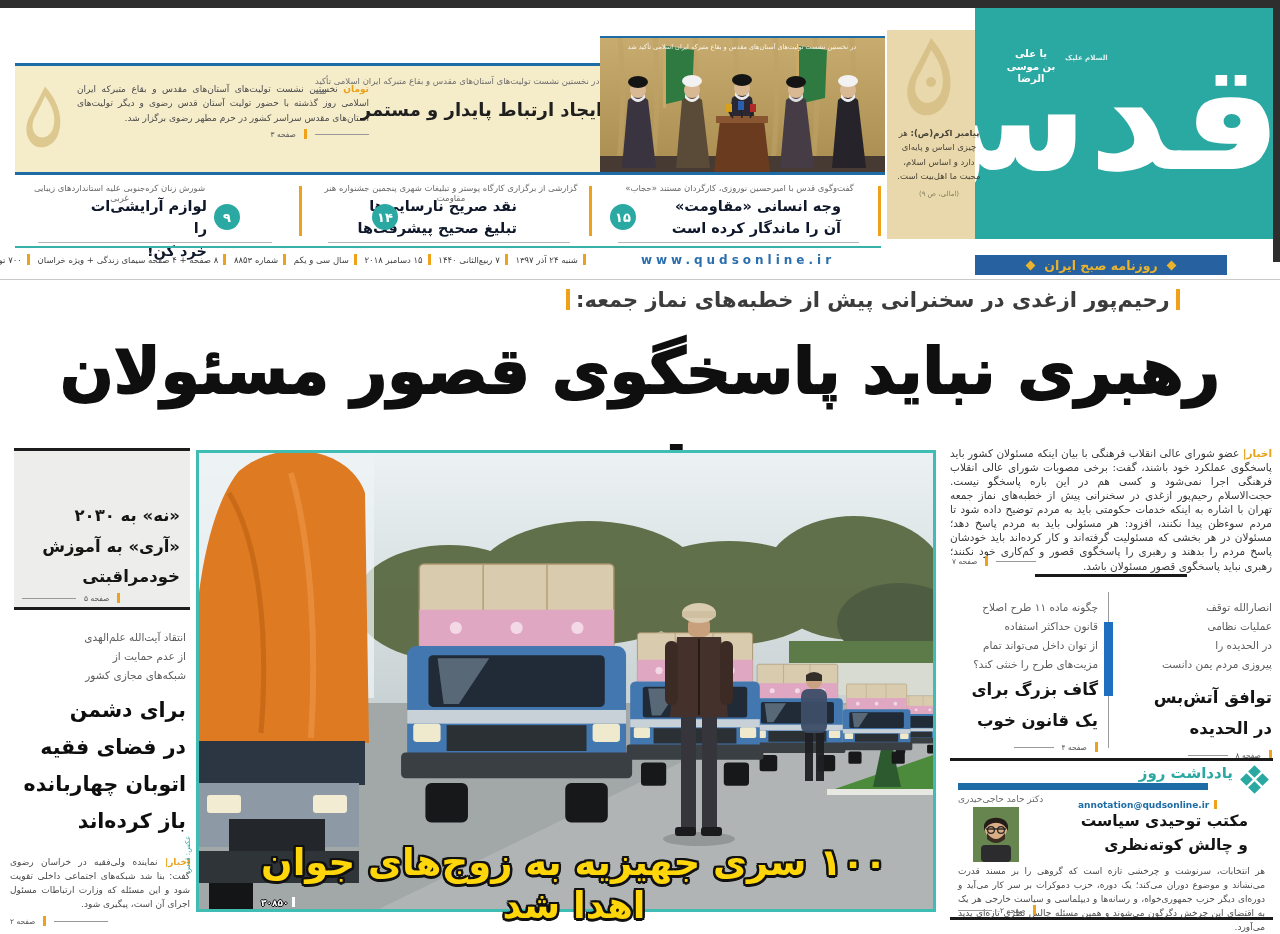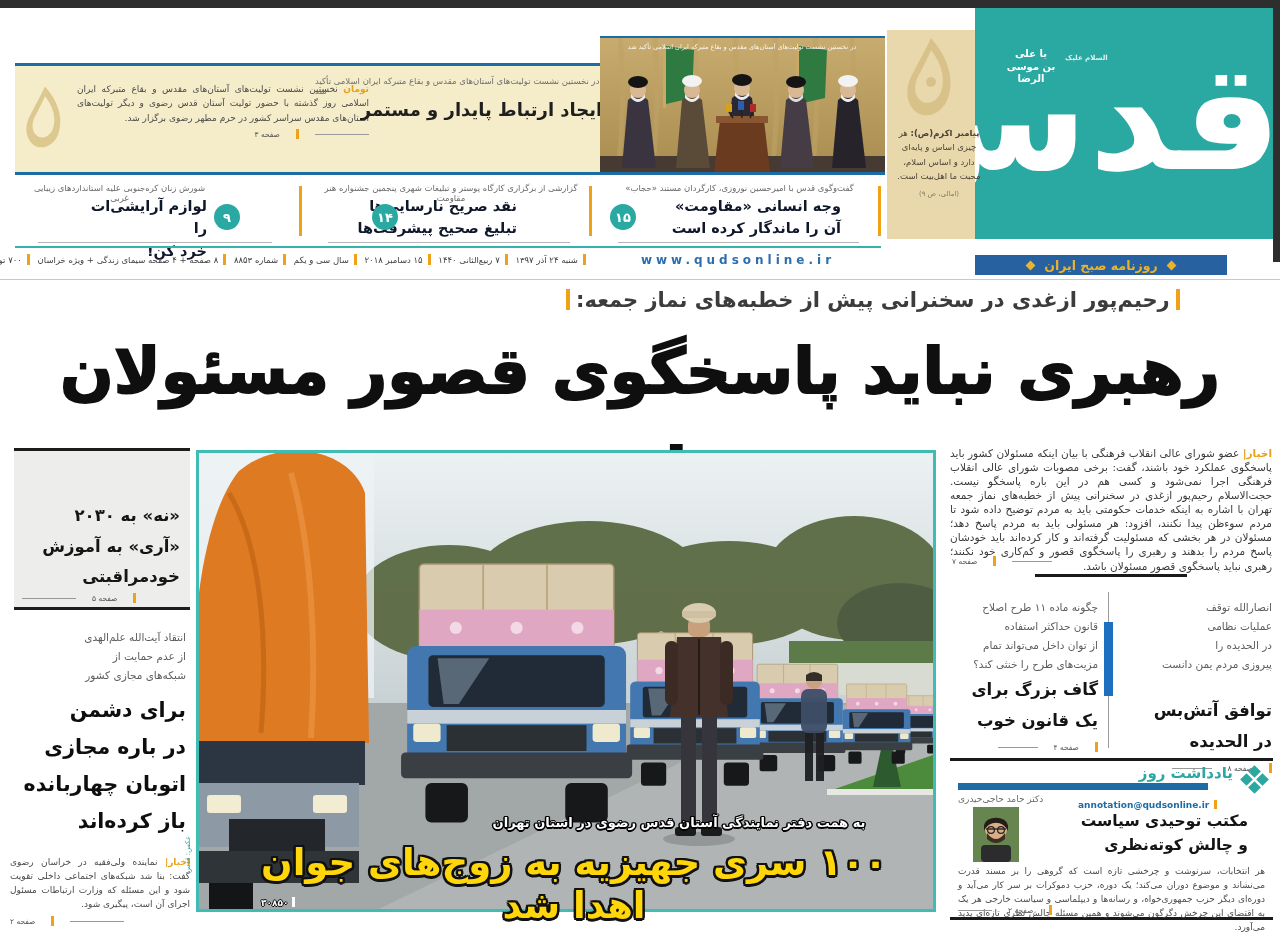--- a/index.html
+++ b/index.html
@@ -43,21 +43,21 @@
   .lead-kick .obar{width:4px;height:21px;vertical-align:-3px;margin:0 6px}
   .main-hl{font-size:63px;font-weight:bold;color:#0f0f0f;text-align:center;
            -webkit-text-stroke:1.8px #0f0f0f;letter-spacing:-1px}
   .body-txt{font-size:10.5px;color:#3a3a3a;text-align:justify;line-height:1.34}
   .body-sm{font-size:9px;color:#4a4a4a;text-align:justify;line-height:1.55}
   
   .graybox{background:#ededeb;border-top:3px solid #1c1c1c;border-bottom:3px solid #1c1c1c}
   .hl-md{font-weight:bold;color:#151515;font-size:16.5px;line-height:1.85;text-align:right}
   .hl-lg{font-weight:bold;color:#0e0e0e;font-size:20.5px;line-height:1.8;text-align:right}
   .hl-sub{font-weight:bold;color:#141414;font-size:16.5px;line-height:1.9;text-align:right}
-  .pgfoot{display:flex;align-items:center;gap:16px;font-size:7.5px;color:#555}
+  .pgfoot{display:flex;align-items:center;gap:8px;font-size:7.5px;color:#555}
   .pgfoot .obar{width:3px;height:10px}
   .pgfoot .rl{border-top:1px solid #999;width:54px;display:inline-block}
   .divbar{background:#1a1a1a}
   .bluebar{background:#1f6fc0}
   .vhair{background:#9a9a9a}
   
   .photo-frame{border:3px solid #3fbcb4}
   .cap-sm{font-weight:bold;color:#fff;font-size:13px;text-align:center;
     text-shadow:1.5px 0 #000,-1.5px 0 #000,0 1.5px #000,0 -1.5px #000,1px 1px #000,-1px -1px #000,1px -1px #000,-1px 1px #000}
   .cap-big{font-weight:bold;color:#ffd60a;font-size:37px;text-align:center;
@@ -272,21 +272,21 @@
     </div>
   </div>
 
   <div class="abs kick2" style="left:14px;top:628px;width:172px;text-align:right">
     <div>انتقاد آیت‌الله علم‌الهدی</div>
     <div>از عدم حمایت از</div>
     <div>شبکه‌های مجازی کشور</div>
   </div>
   <div class="abs hl-lg" style="left:14px;top:692px;width:172px">
     <div>برای دشمن</div>
-    <div>در باره مجازی</div>
+    <div>در فضای فقیه</div>
     <div>اتوبان چهاربانده</div>
     <div>باز کرده‌اند</div>
   </div>
   <div class="abs body-sm" style="left:10px;top:856px;width:180px">
     <span class="olab">اخبار|</span>
     <span>نماینده ولی‌فقیه در خراسان رضوی گفت: بنا شد شبکه‌های اجتماعی داخلی تقویت شود و این مسئله که وزارت ارتباطات مسئول اجرای آن است، پیگیری شود.</span>
   </div>
   <div class="abs pgfoot" style="left:10px;top:916px">
     <span class="rl"></span>
       <i class="obar"></i>
@@ -375,21 +375,20 @@
         <rect x="482" y="264" width="15" height="112" fill="#35353b"></rect>
         <rect x="503" y="264" width="15" height="112" fill="#35353b"></rect>
         <rect x="476" y="374" width="21" height="9" rx="3" fill="#1b1b1d"></rect>
         <rect x="502" y="374" width="21" height="9" rx="3" fill="#1b1b1d"></rect>
         <rect x="489" y="164" width="22" height="20" rx="7" fill="#c9a07c"></rect>
         <ellipse cx="500" cy="160" rx="17" ry="10" fill="#d9ccb0"></ellipse>
         <rect x="483" y="158" width="34" height="7" rx="3" fill="#cfc0a2"></rect>
       </g>
     </svg>
     
-    <div class="abs cap-sm" style="left:250px;top:362px;width:460px">به همت دفتر نمایندگی آستان قدس رضوی در استان تهران</div>
     <div class="abs cap-big" style="left:50px;top:388px;width:650px">۱۰۰ سری جهیزیه به زوج‌های جوان اهدا شد</div>
     <div class="abs cap-credit" style="left:62px;top:444px">
       <i class="obar" style="height:10px;background:#fff;vertical-align:-1px;margin-left:4px"></i><span>۳۰۸۵۰</span>
     </div>
   </div>
 
   <div class="abs body-txt" style="left:950px;top:446px;width:322px">
     <span class="olab" style="font-size:10.5px">اخبار|</span>
     <span>عضو شورای عالی انقلاب فرهنگی با بیان اینکه مسئولان کشور باید پاسخگوی عملکرد خود باشند، گفت: برخی مصوبات شورای عالی انقلاب فرهنگی اجرا نمی‌شود و کسی هم در این باره پاسخگو نیست. حجت‌الاسلام رحیم‌پور ازغدی در سخنرانی پیش از خطبه‌های نماز جمعه تهران با اشاره به اینکه خدمات حکومتی باید به مردم توضیح داده شود تا مردم سوءظن پیدا نکنند، افزود: هر مسئولی باید به مردم پاسخ دهد؛ مسئولان در هر بخشی که مسئولیت گرفته‌اند و کار کرده‌اند باید خودشان پاسخ مردم را بدهند و رهبری را پاسخگوی قصور و کم‌کاری خود نکنند؛ رهبری نباید پاسخگوی قصور مسئولان باشد.</span>
   </div>
@@ -403,21 +402,21 @@
   <div class="abs vhair" style="left:1108px;top:592px;width:1px;height:156px"></div>
   <div class="abs bluebar" style="left:1104px;top:622px;width:9px;height:74px"></div>
 
   <div class="abs" style="left:1122px;top:598px;width:150px">
     <div class="kick2" style="text-align:right">
       <div>انصارالله توقف</div>
       <div>عملیات نظامی</div>
       <div>در الحدیده را</div>
       <div>پیروزی مردم یمن دانست</div>
     </div>
-    <div class="hl-sub" style="margin-top:21px">
+    <div class="hl-sub" style="margin-top:8px">
       <div>توافق آتش‌بس</div>
       <div>در الحدیده</div>
     </div>
     <div class="pgfoot" style="margin-top:6px">
       <i class="obar"></i>
         <span>صفحه ۸</span>
         <span class="rl" style="width:40px"></span>
     </div>
   </div>
 

